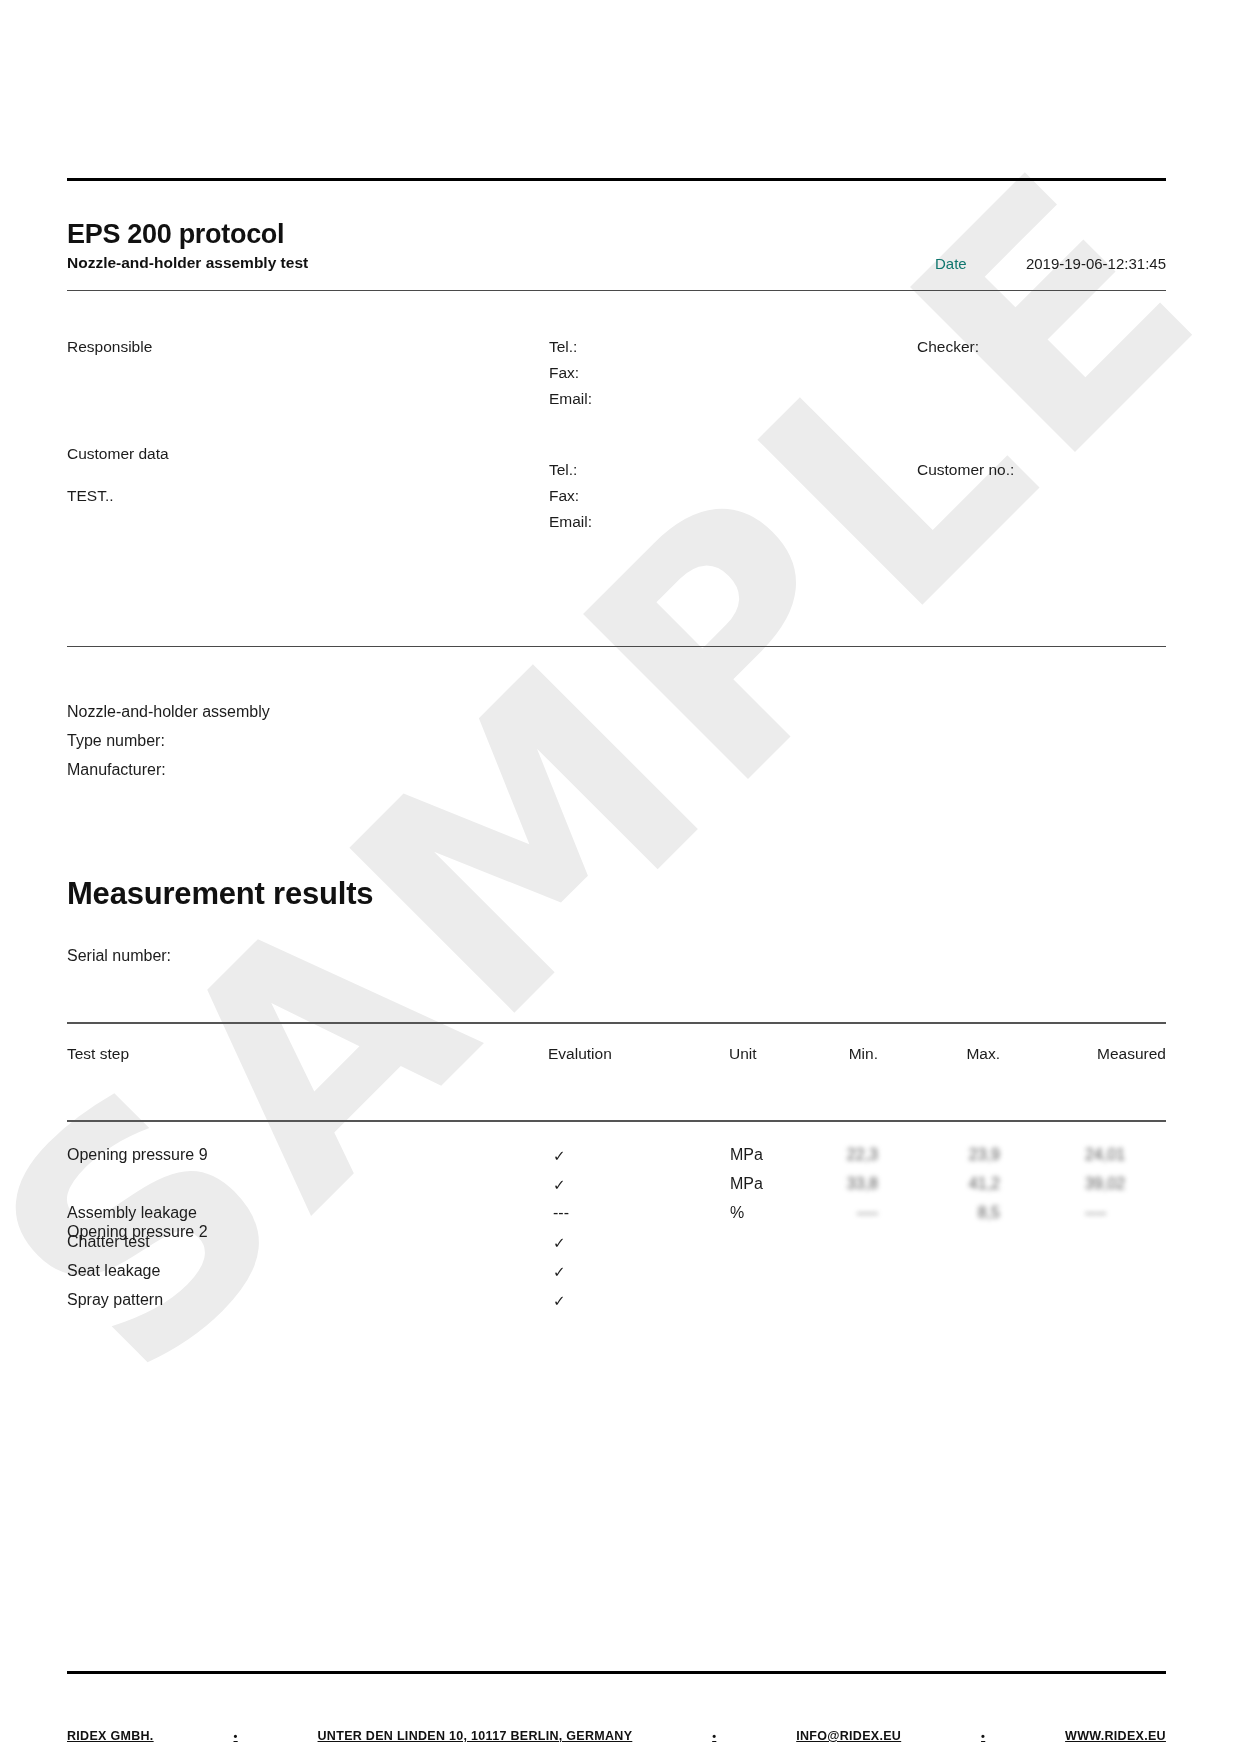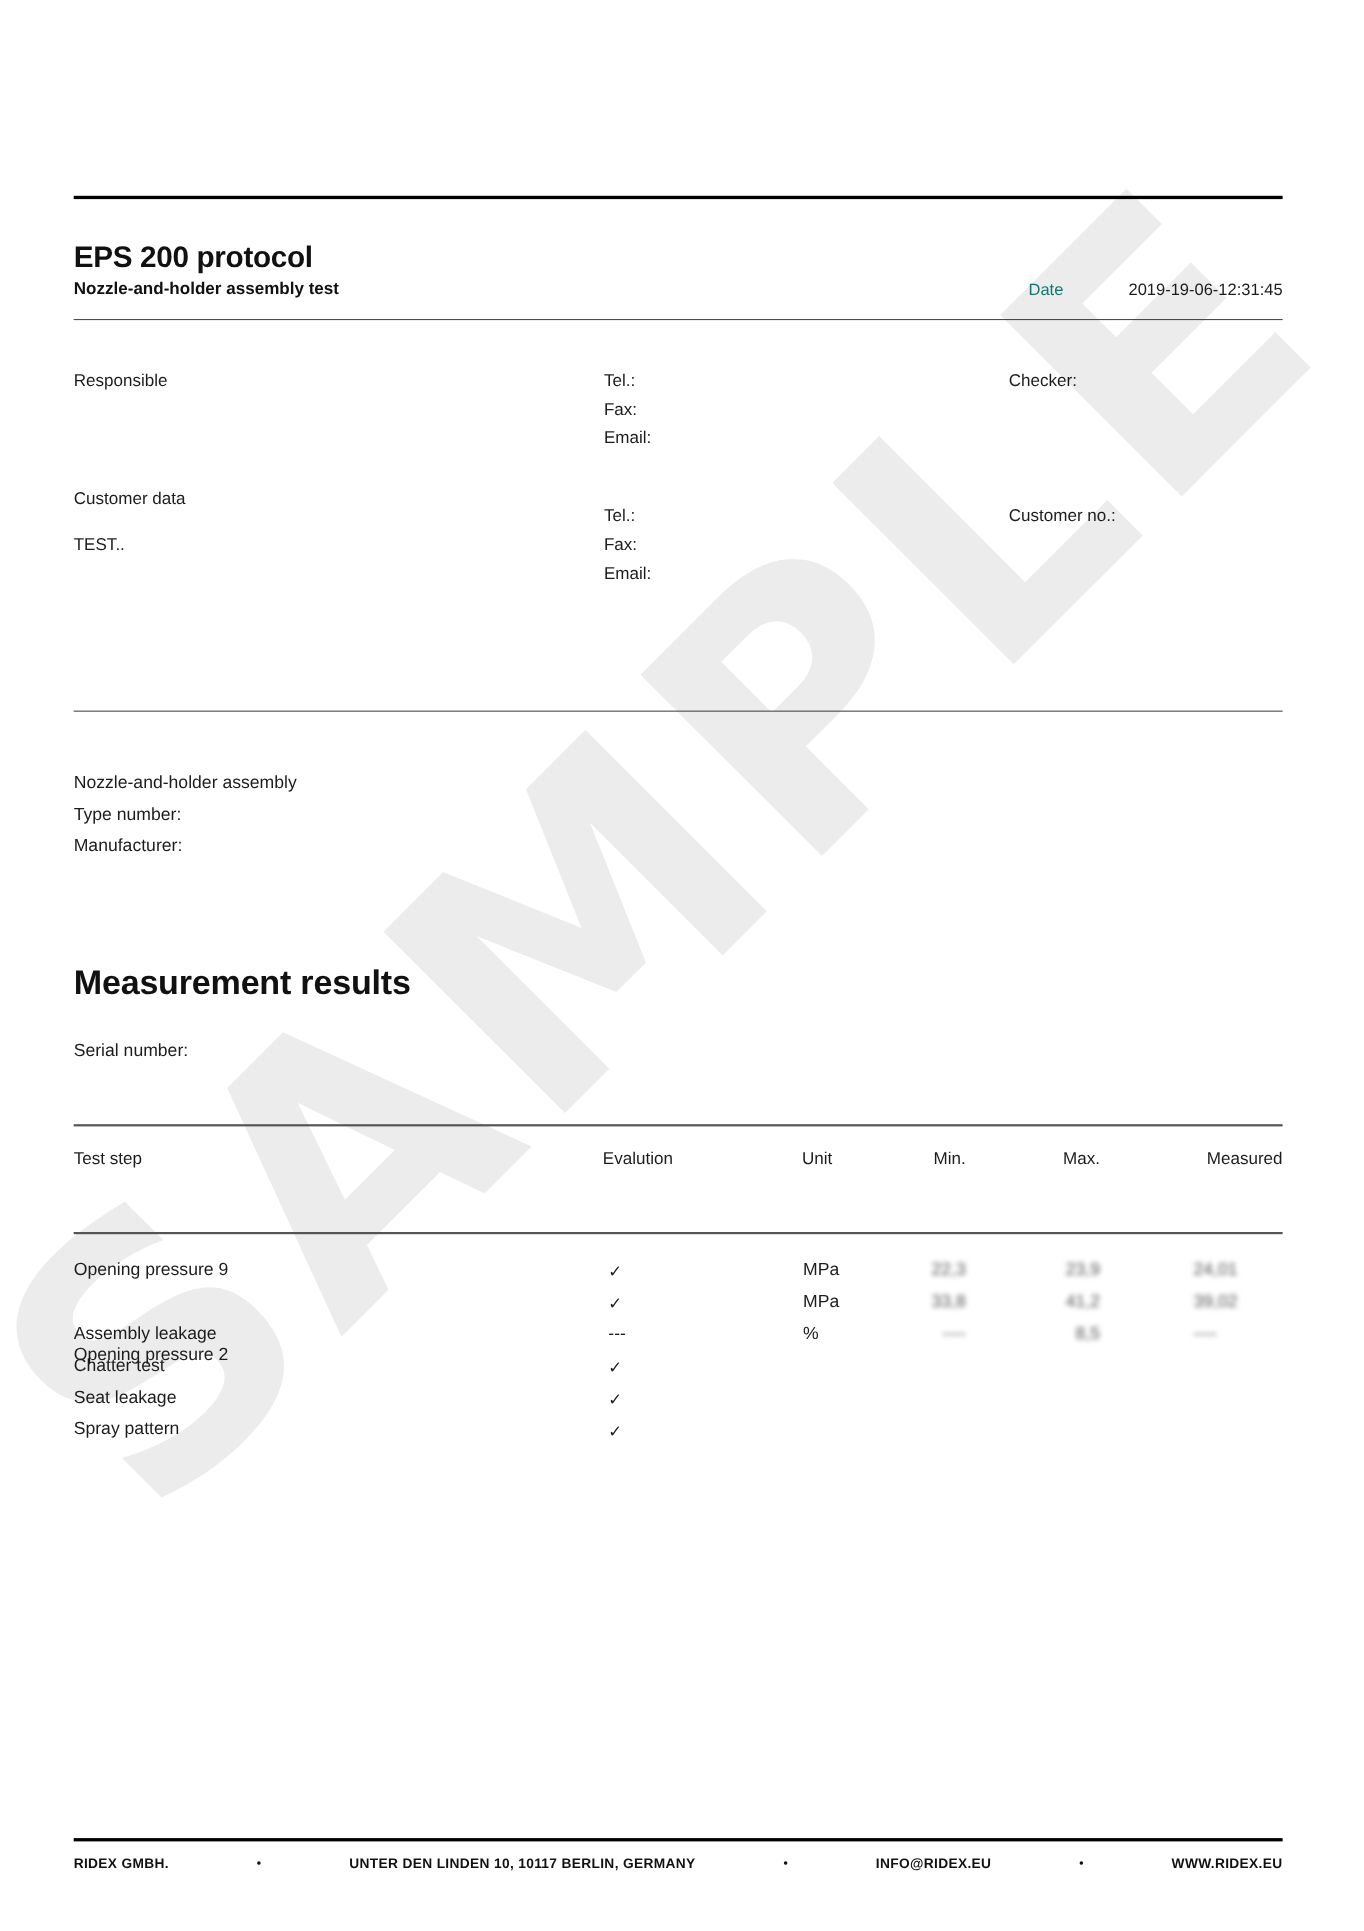--- a/index.html
+++ b/index.html
@@ -51,23 +51,23 @@
   
   .t16{font-size:16px;color:#1c1c1c;line-height:20px;}
   
   .section-title{left:67px;top:876px;font-size:31px;font-weight:700;color:#111;letter-spacing:-0.2px;}
   .th{font-size:15.5px;color:#1c1c1c;top:1045px;}
   .cell{font-size:16px;color:#1c1c1c;}
   .check{font-family:"DejaVu Sans",sans-serif;font-size:15px;}
   .blur{filter:blur(2.6px);color:#555;}
   
   .footer-bar{
-    left:67px;top:1687px;width:1099px;
+    left:67px;top:1729px;width:1099px;
     display:flex;justify-content:space-between;align-items:center;
-    font-size:12.5px;font-weight:700;letter-spacing:0.3px;color:#111;
+    font-size:12.5px;font-weight:700;letter-spacing:0.3px;color:#111;text-decoration:underline;
   }
   .footer-bar .dot{font-size:11px;}
 </style>
 </head>
 <body>
 
 <div class="watermark">SAMPLE</div>
 
 <div class="content">
 

